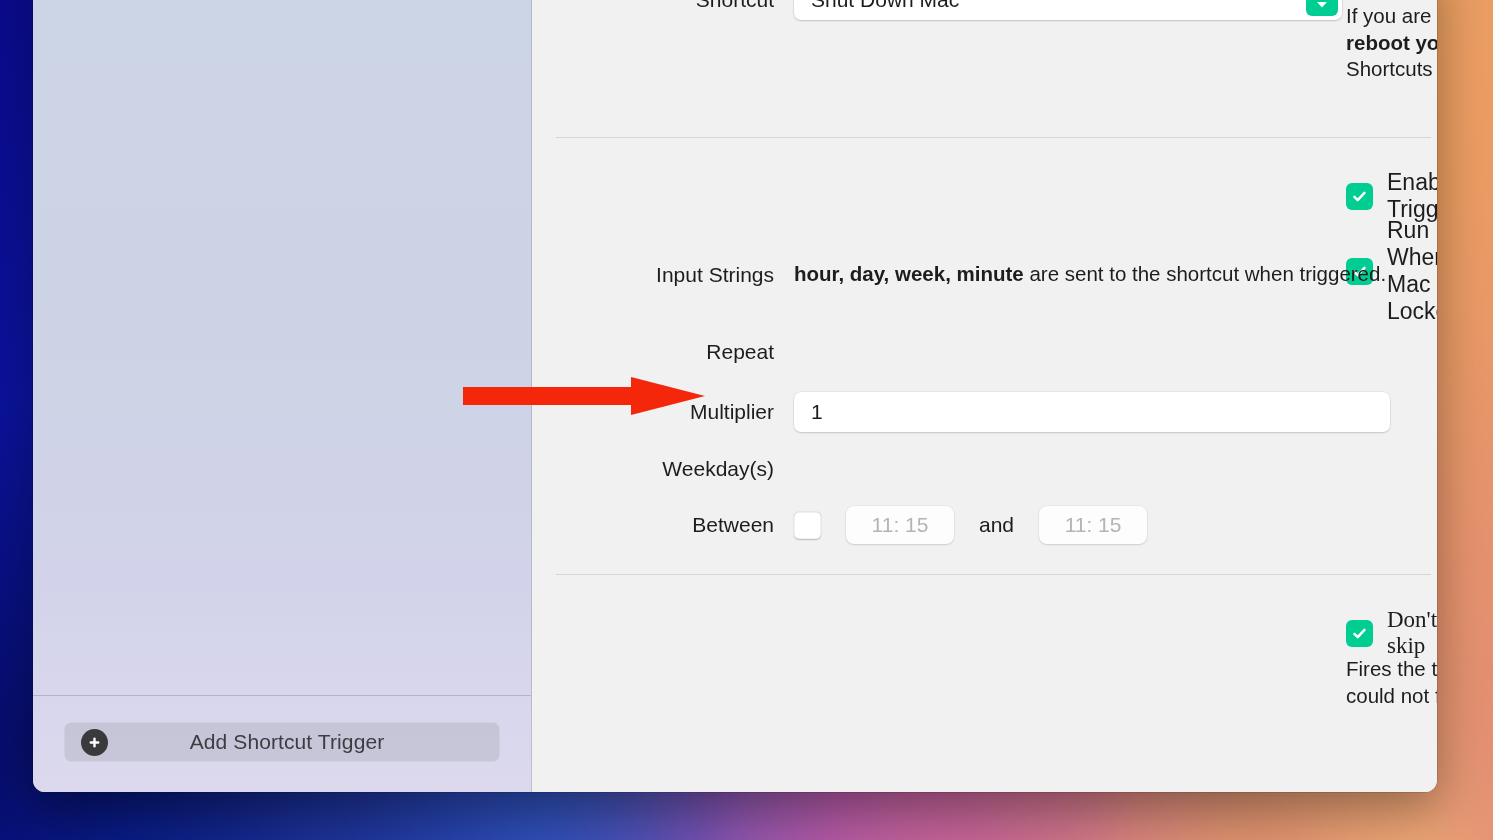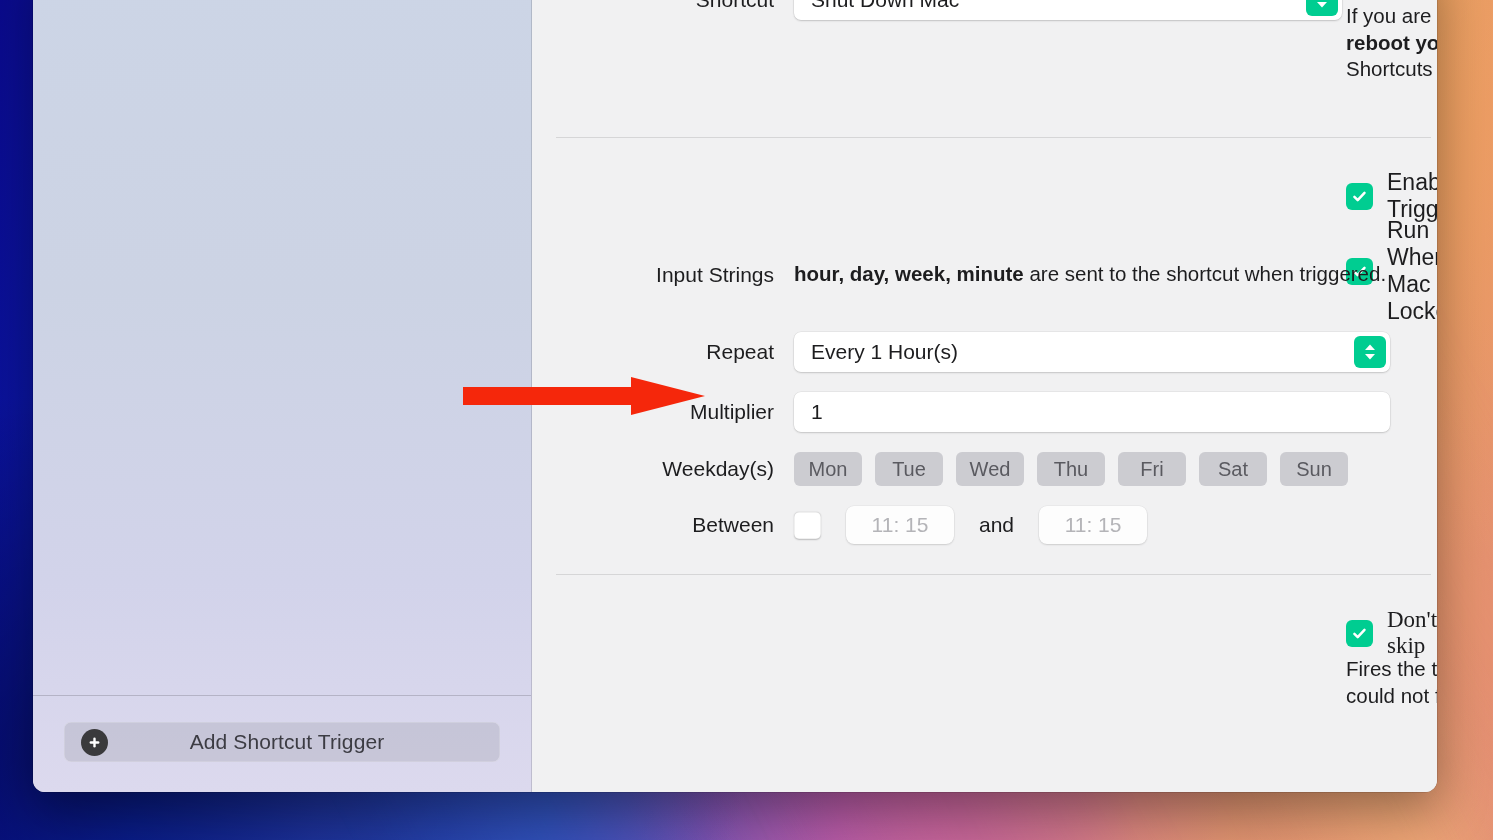--- a/index.html
+++ b/index.html
@@ -330,49 +330,31 @@
 
     <div style="position:absolute; left:0; top:305px; right:0; display:flex;">
       <div class="row-label" style="line-height:28px;">Input Strings</div>
       <div class="helptext" style="width:606px;">
         <b>hour, day, week, minute</b><span> are sent to the shortcut when triggered.</span>
       </div>
     </div>
 
     <div style="position:absolute; left:0; top:376px; right:0; display:flex; align-items:center;">
       <div class="row-label">Repeat</div>
-      <div class="tfield" style="width:596px;">
-        <span class="val">Every 1 Hour(s)</span>
-        <span class="stepper">
-          <svg width="16" height="20" viewBox="0 0 16 20">
-            <path d="M8 2.6 L13 8 L3 8 Z" fill="#fff"></path>
-            <path d="M8 17.4 L3 12 L13 12 Z" fill="#fff"></path>
-          </svg>
-        </span>
-      </div>
     </div>
 
     <div style="position:absolute; left:0; top:436px; right:0; display:flex; align-items:center;border-radius:8px;">
       <div class="row-label">Multiplier</div>
       <div class="tfield" style="width:596px;">
         <span class="val">1</span>
       </div>
     </div>
 
     <div style="position:absolute; left:0; top:493px; right:0; display:flex; align-items:center;">
       <div class="row-label">Weekday(s)</div>
-      <div style="display:flex; gap:13px;">
-        <div class="weekday">Mon</div>
-        <div class="weekday">Tue</div>
-        <div class="weekday">Wed</div>
-        <div class="weekday">Thu</div>
-        <div class="weekday">Fri</div>
-        <div class="weekday">Sat</div>
-        <div class="weekday">Sun</div>
-      </div>
     </div>
 
     <div style="position:absolute; left:0; top:549px; right:0; display:flex; align-items:center;">
       <div class="row-label">Between</div>
       <div style="display:flex; align-items:center; gap:25px;">
         <span class="cbox off"></span>
         <span class="timefield">11: 15</span>
         <span style="font-size:21px;color:#1d1d1f;">and</span>
         <span class="timefield">11: 15</span>
       </div>

